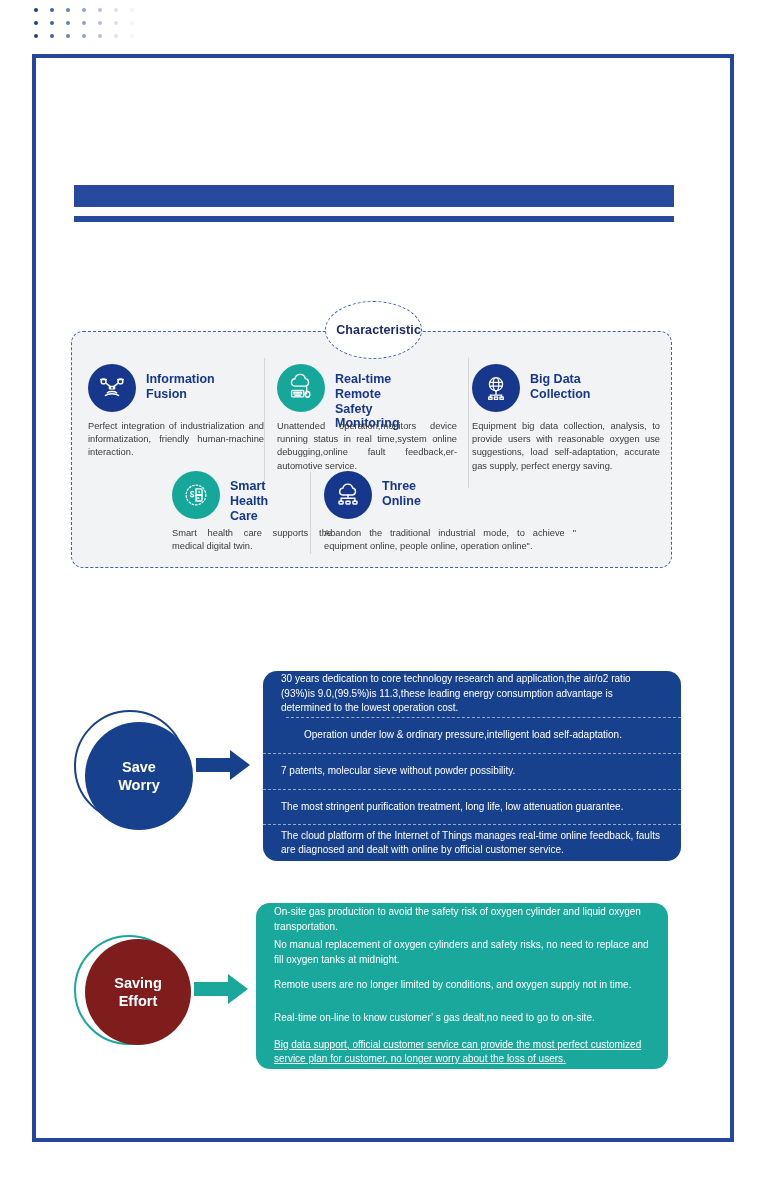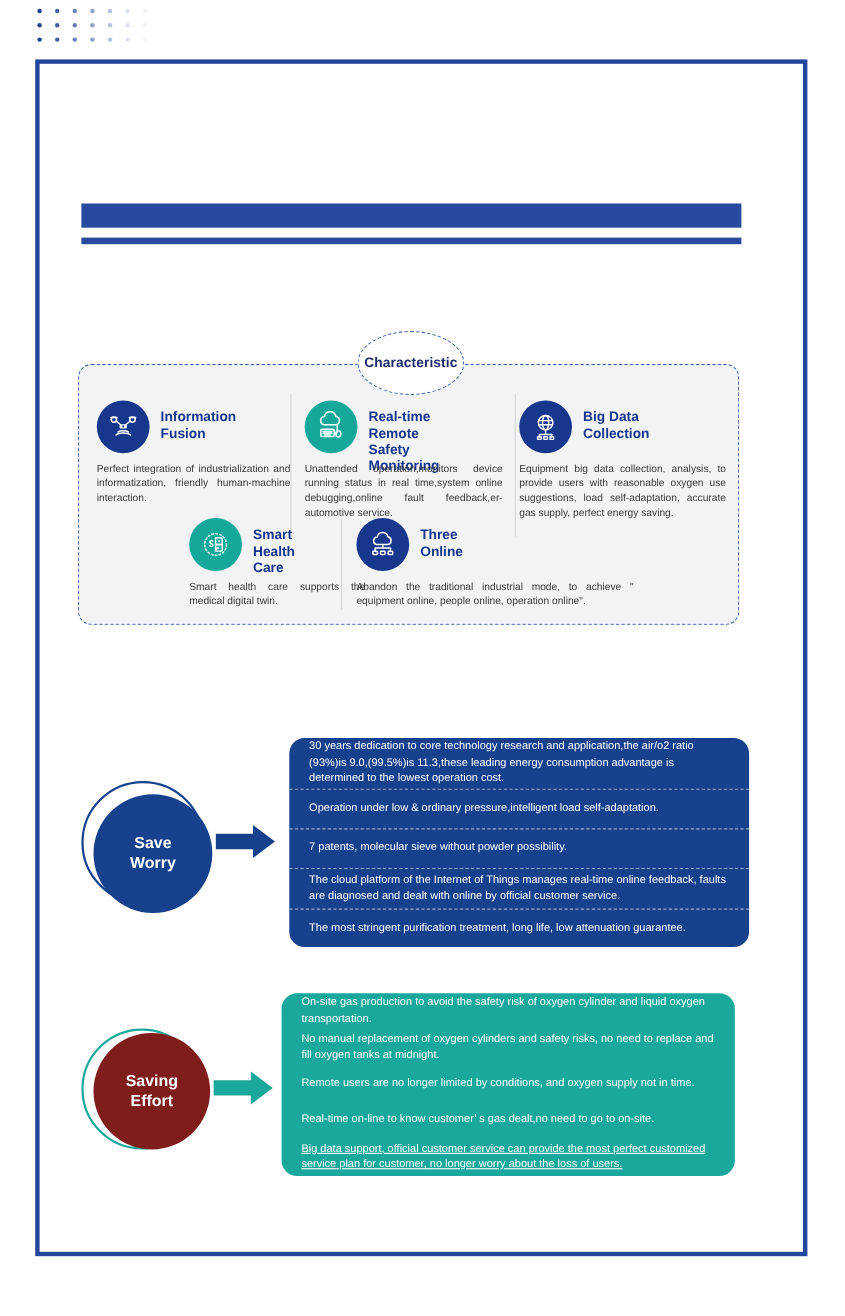--- a/index.html
+++ b/index.html
@@ -30,21 +30,21 @@
 
   
   .char-panel{
     position:absolute;left:71px;top:331px;width:601px;height:237px;
     border:1.5px dashed #3f62b0;border-radius:12px;background:#f2f3f5;
     box-sizing:border-box;
   }
   .char-badge{
     position:absolute;left:325px;top:301px;width:95px;height:56px;
     border:1.5px dashed #3f62b0;border-radius:50%;background:#ffffff;
-    display:flex;align-items:center;justify-content:center;
+    display:flex;align-items:center;justify-content:flex-end;
     z-index:4;
   }
   .char-badge span{font-size:12.5px;font-weight:bold;color:#1d2a6b;letter-spacing:.1px;}
 
   
   .feat{position:absolute;}
   .feat .icon{
     width:48px;height:48px;border-radius:50%;
     display:flex;align-items:center;justify-content:center;
     position:absolute;left:0;top:0;
@@ -235,24 +235,24 @@
   </div>
 </div>
 <div class="arrow" style="left:196px;top:748px;">
   <svg width="56" height="34" viewBox="0 0 56 34">
     <polygon points="0,10 34,10 34,2 54,17 34,32 34,24 0,24" fill="#17418c"></polygon>
   </svg>
 </div>
 
 <div class="panel blue" style="left:263px;top:671px;width:418px;height:190px;">
   <div class="prow" style="height:46px;">30 years dedication to core technology research and application,the air/o2 ratio (93%)is 9.0,(99.5%)is 11.3,these leading energy consumption advantage is determined to the lowest operation cost.</div>
-  <div class="prow" style="height:36px;">Operation under low &amp; ordinary pressure,intelligent load self-adaptation.</div>
+  <div class="prow" style="height:36px;margin-left:23px;">Operation under low &amp; ordinary pressure,intelligent load self-adaptation.</div>
   <div class="prow" style="height:36px;">7 patents, molecular sieve without powder possibility.</div>
+  <div class="prow" style="height:35px;">The most stringent purification treatment, long life, low attenuation guarantee.</div>
   <div class="prow" style="height:37px;">The cloud platform of the Internet of Things manages real-time online feedback, faults are diagnosed and dealt with online by official customer service.</div>
-  <div class="prow" style="height:35px;">The most stringent purification treatment, long life, low attenuation guarantee.</div>
 </div>
 
 <div class="circle-wrap" style="left:74px;top:935px;">
   <div class="ring" style="left:0;top:0;width:106px;height:106px;border-color:#1aa79c;"></div>
   <div class="solid-circle" style="left:11px;top:4px;width:106px;height:106px;background:#7f1d1d;">
     <span>Saving
 Effort</span>
   </div>
 </div>
 <div class="arrow" style="left:194px;top:972px;">

